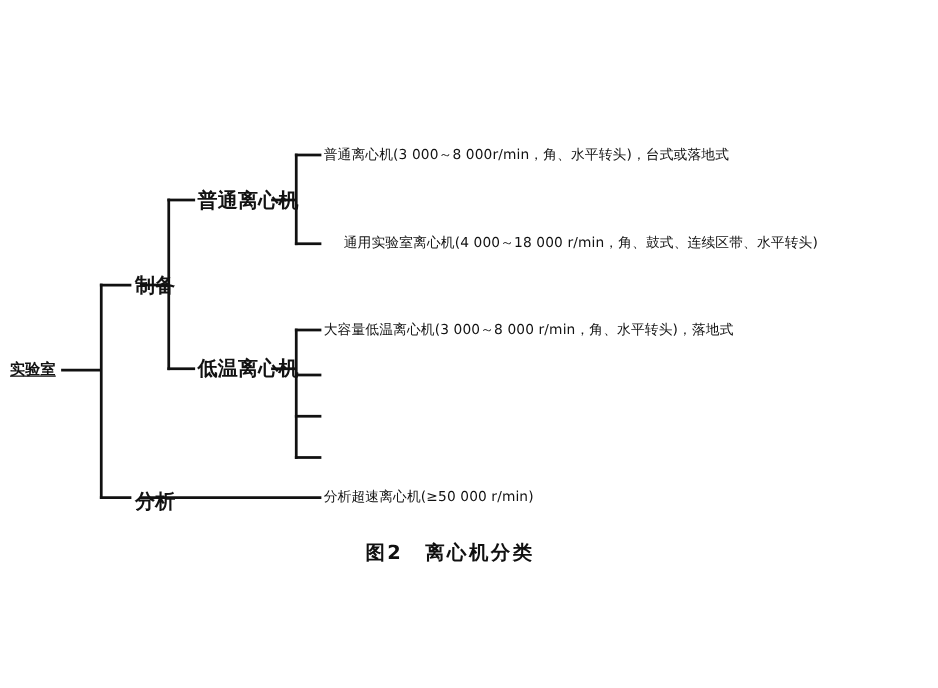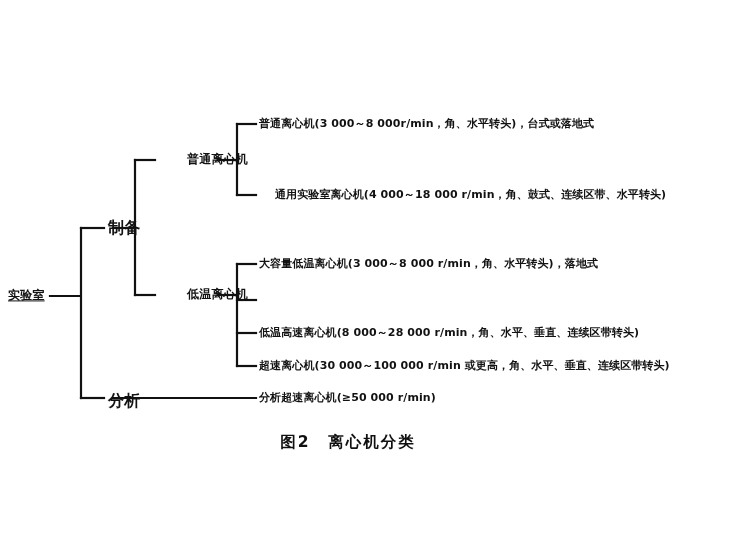--- a/index.html
+++ b/index.html
@@ -32,37 +32,38 @@
     position: absolute;
     white-space: nowrap;
     font-size: 11.5px;
     line-height: 1.1;
     letter-spacing: 0.2px;
     font-weight: 700;
     color: #121212;
     transform: translateY(-50%);
   }
   .node.leaf {
-    font-weight: 700;
+    font-weight: 400;
     font-size: 11px;
     letter-spacing: 0.1px;
     text-align: center;
   }
   .node.level1 { font-size: 16px; }
-  .node.level2 { font-size: 12px; margin-left: 29px; }
+  .node.level2 { font-size: 16px; }
   .node.root   { font-size: 12px; text-decoration: underline; }
   .caption {
     position: absolute;
     left: 0;
     width: 696px;
     text-align: center;
     font-size: 15.5px;
     font-weight: 700;
     letter-spacing: 2px;
     color: #101010;
+    padding-left: 12px;
   }
 </style>
 </head>
 <body>
 
 <div id="figure-root">
 
   <svg class="tree-lines" viewBox="0 0 750 550">
     <g stroke="#111111" stroke-width="2.2" fill="none" stroke-linecap="square">
 
@@ -106,21 +107,19 @@
 
   <div class="node level2" style="left:158px; top:295px;">低温离心机</div>
 
   <div class="node leaf" style="left:259px; top:124px;">普通离心机(3 000～8 000r/min，角、水平转头)，台式或落地式</div>
 
   <div class="node leaf" style="left:259px; top:195px;margin-left:16px;">通用实验室离心机(4 000～18 000 r/min，角、鼓式、连续区带、水平转头)</div>
 
   <div class="node leaf" style="left:259px; top:264px;">大容量低温离心机(3 000～8 000 r/min，角、水平转头)，落地式</div>
 
 
-  <div class="node leaf" style="left:259px; top:333px;">低温高速离心机(8 000～28 000 r/min，角、水平、垂直、连续区带转头)</div>
 
-  <div class="node leaf" style="left:259px; top:366px;">超速离心机(30 000～100 000 r/min 或更高，角、水平、垂直、连续区带转头)</div>
 
   <div class="node leaf" style="left:259px; top:398px;">分析超速离心机(≥50 000 r/min)</div>
 
   <div class="caption" style="top:432px;">图2　离心机分类</div>
 
 </div>
 
 </body></html>

